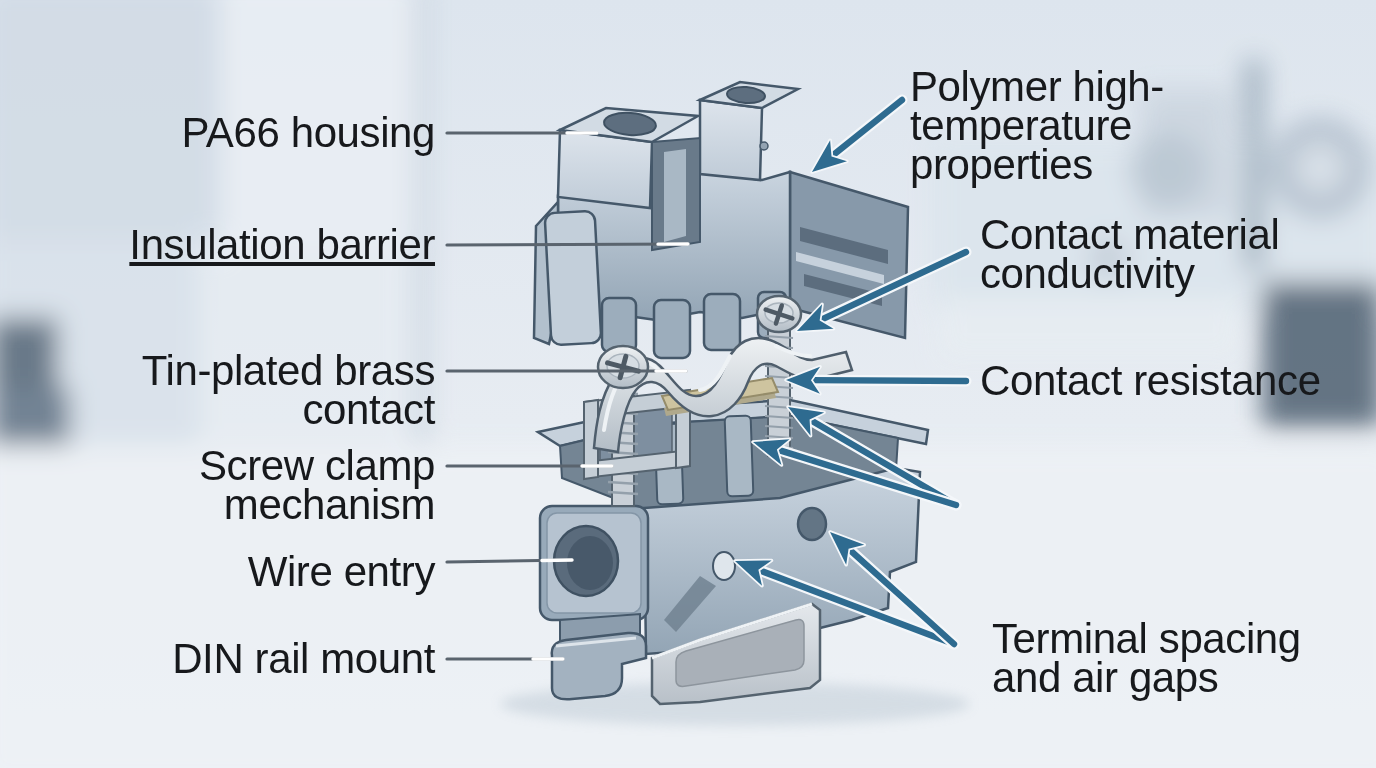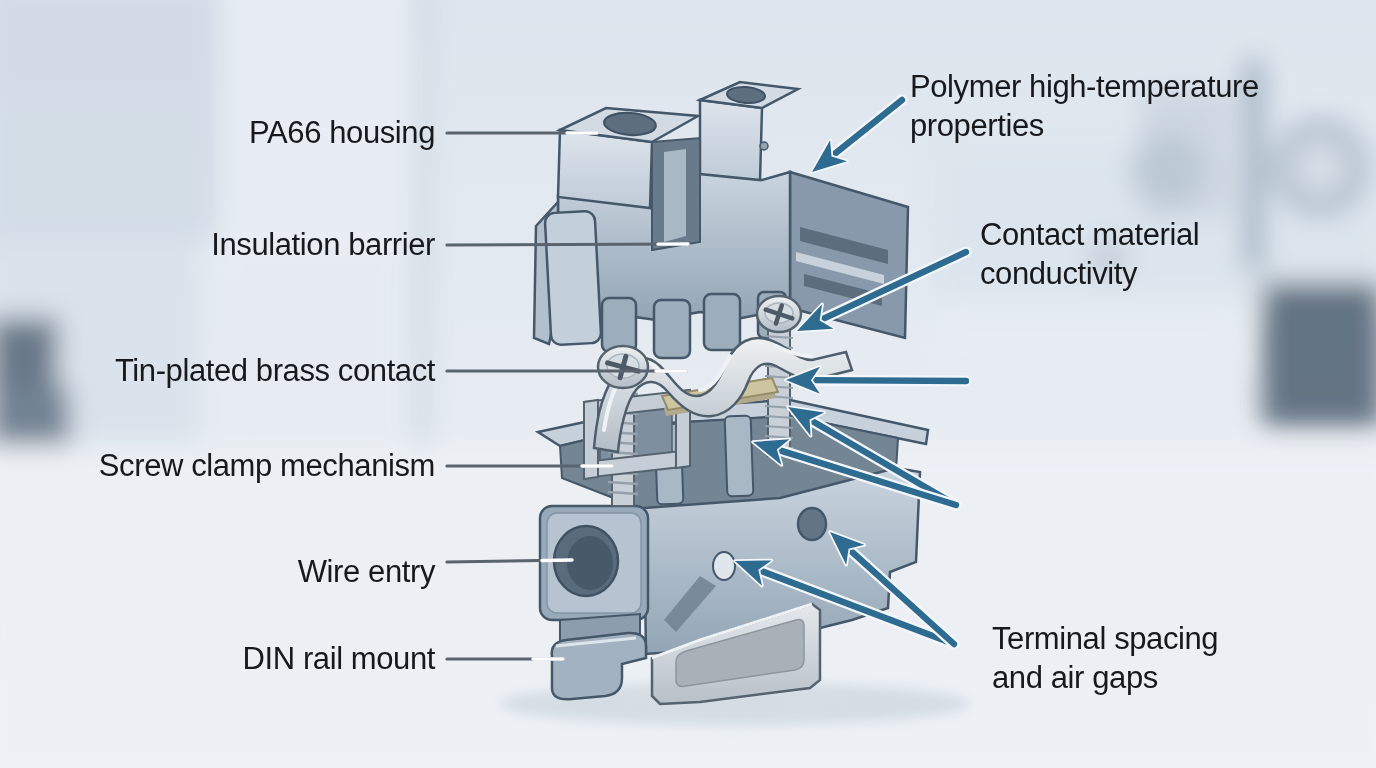--- a/index.html
+++ b/index.html
@@ -1,20 +1,20 @@
 <!DOCTYPE html>
 <html><head>
 <meta charset="utf-8">
 <style>
   html,body{margin:0;padding:0;}
   body{width:1376px;height:768px;overflow:hidden;font-family:"Liberation Sans",sans-serif;}
   #stage{position:relative;width:1376px;height:768px;overflow:hidden;}
   #scene{position:absolute;left:0;top:0;}
   #labels{position:absolute;left:0;top:0;width:1376px;height:768px;pointer-events:none;}
-  .lbl{position:absolute;font-size:31px;line-height:39px;letter-spacing:-0.4px;white-space:pre-line;}
+  .lbl{position:absolute;font-size:42px;line-height:39px;letter-spacing:-0.4px;white-space:pre-line;}
   .lbl.left{right:941px;text-align:right;}
   .lbl.right{text-align:left;}
 </style>
 </head>
 <body>
 
 <div id="stage">
 <svg id="scene" width="1376" height="768" viewBox="0 0 1376 768" xmlns="http://www.w3.org/2000/svg">
   <defs>
     <linearGradient id="gBase" x1="0" y1="0" x2="0" y2="1">
@@ -221,25 +221,26 @@
         <line x1="954" y1="644" x2="757.442283311169" y2="569.5055228987536" stroke="#2e6b90" stroke-width="6.4" stroke-linecap="round"></line>
         <polygon points="735,561 771.5775913213718,560.4257064107015 758.3773784491344,569.8599196862017 762.0088780602739,585.6732751357669" fill="#2e6b90" stroke="#f4f7fa" stroke-width="3.5" stroke-linejoin="round" paint-order="stroke"></polygon>
         <line x1="954" y1="644" x2="847.8104634260274" y2="548.0868701912505" stroke="#f4f7fa" stroke-width="11" stroke-linecap="round"></line>
         <line x1="954" y1="644" x2="847.8104634260274" y2="548.0868701912505" stroke="#2e6b90" stroke-width="6.4" stroke-linecap="round"></line>
         <polygon points="830,532 864.2803543361172,544.7713470937978 848.5525660687784,548.7571564492192 846.1826253709603,564.8081184480785" fill="#2e6b90" stroke="#f4f7fa" stroke-width="3.5" stroke-linejoin="round" paint-order="stroke"></polygon>
       </g>
 </svg>
 
 <div id="labels" style="color: rgb(23, 25, 28);">
       <div class="lbl left" style="top: 113px;"><span>PA66 housing</span></div>
-      <div class="lbl left" style="top: 225px;"><span>Insulation barrier</span></div>
+      <div class="lbl left" style="top: 225px; text-decoration: underline;"><span>Insulation barrier</span></div>
       <div class="lbl left" style="top: 351px;"><span>Tin-plated brass contact</span></div>
       <div class="lbl left" style="top: 446px;"><span>Screw clamp mechanism</span></div>
       <div class="lbl left" style="top: 552px;"><span>Wire entry</span></div>
       <div class="lbl left" style="top: 639px;"><span>DIN rail mount</span></div>
       <div class="lbl right" style="left: 910px; top: 67px;"><span>Polymer high-temperature
 properties</span></div>
       <div class="lbl right" style="left: 980px; top: 215px;"><span>Contact material
 conductivity</span></div>
+      <div class="lbl right" style="left: 980px; top: 361px;"><span>Contact resistance</span></div>
       <div class="lbl right" style="left: 992px; top: 619px;"><span>Terminal spacing
 and air gaps</span></div>
     </div>
 </div>
 
 </body></html>

